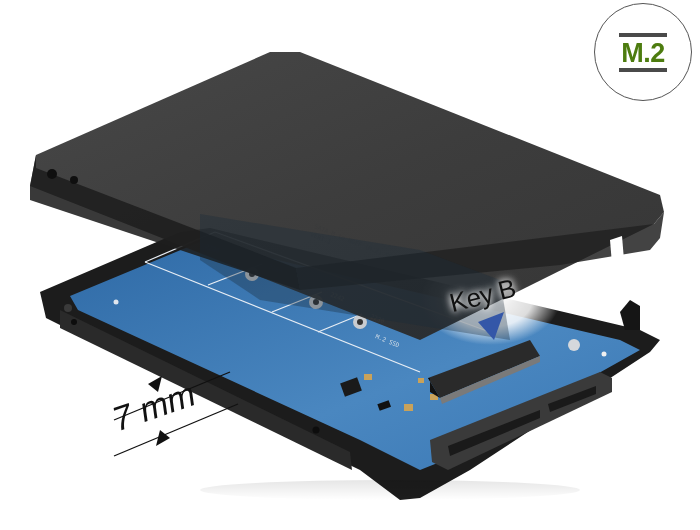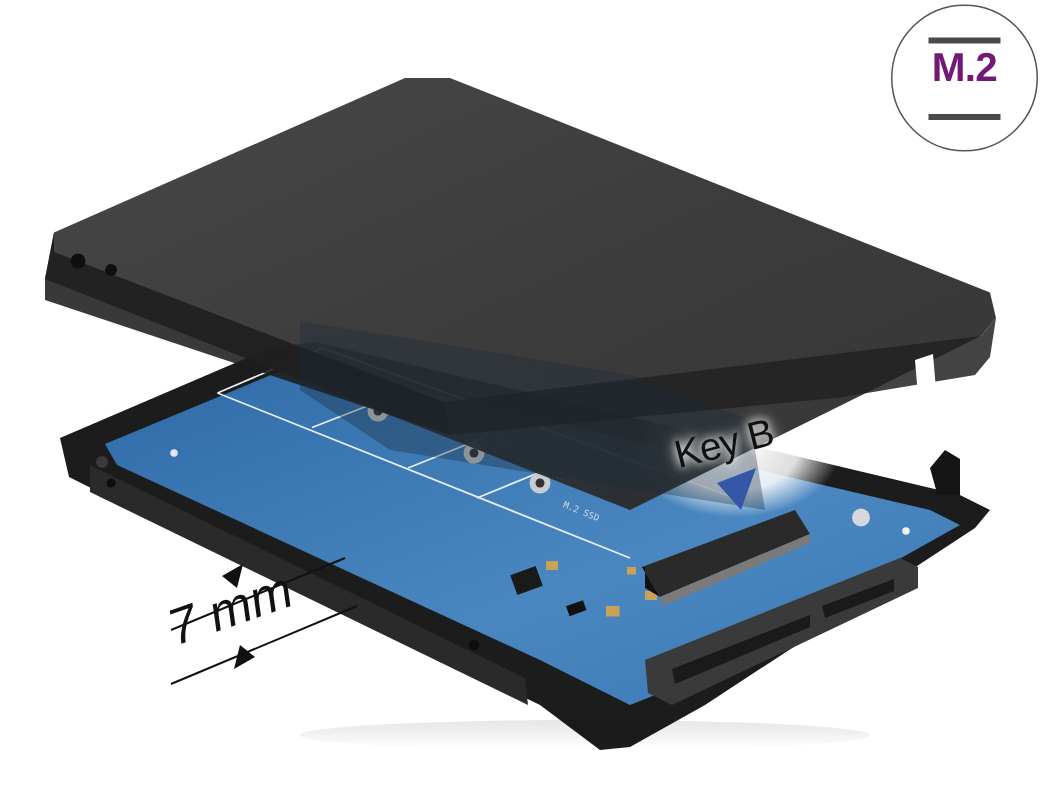--- a/index.html
+++ b/index.html
@@ -1,21 +1,21 @@
 <!DOCTYPE html>
 <html><head>
 <meta charset="utf-8">
 <style>
   html, body { margin: 0; padding: 0; background: #ffffff; }
   .stage { position: relative; width: 700px; height: 530px; overflow: hidden; background: #ffffff; font-family: "DejaVu Sans", sans-serif; }
   svg.scene { position: absolute; left: 0; top: 0; }
   .badge { position: absolute; left: 594px; top: 3px; width: 98px; height: 98px; border: 1.5px solid #555; border-radius: 50%; box-sizing: border-box; background: #fff; display: flex; align-items: center; justify-content: center; }
   .badge-inner { display: flex; flex-direction: column; align-items: center; }
   .badge-bar { width: 48px; height: 4px; background: #4a4a4a; }
-  .badge-text { font-family: "Liberation Sans", sans-serif; font-weight: bold; font-size: 27px; color: #701a75; line-height: 28px; padding: 2px 0 17px; letter-spacing: -0.5px; }
+  .badge-text { font-family: "Liberation Sans", sans-serif; font-weight: bold; font-size: 27px; color: #4d7c0f; line-height: 28px; padding: 2px 0 1px; letter-spacing: -0.5px; }
   .keyb { position: absolute; left: 454px; top: 288px; font-family: "Liberation Sans", sans-serif; font-size: 26px; color: #111; transform: rotate(-14deg); transform-origin: left bottom; text-shadow: 0 0 6px #fff, 0 0 10px #fff; letter-spacing: -0.5px; }
   .dim { position: absolute; left: 120px; top: 400px; font-family: "Liberation Sans", sans-serif; font-style: italic; font-size: 34px; color: #111; transform: rotate(-19deg); transform-origin: left bottom; letter-spacing: 0px; }
   .silk { font-family: "DejaVu Sans Mono", monospace; fill: #cfdbe6; }
 </style>
 </head>
 <body>
 
 <div class="stage">
 
   <svg class="scene" width="700" height="530" viewBox="0 0 700 530">

